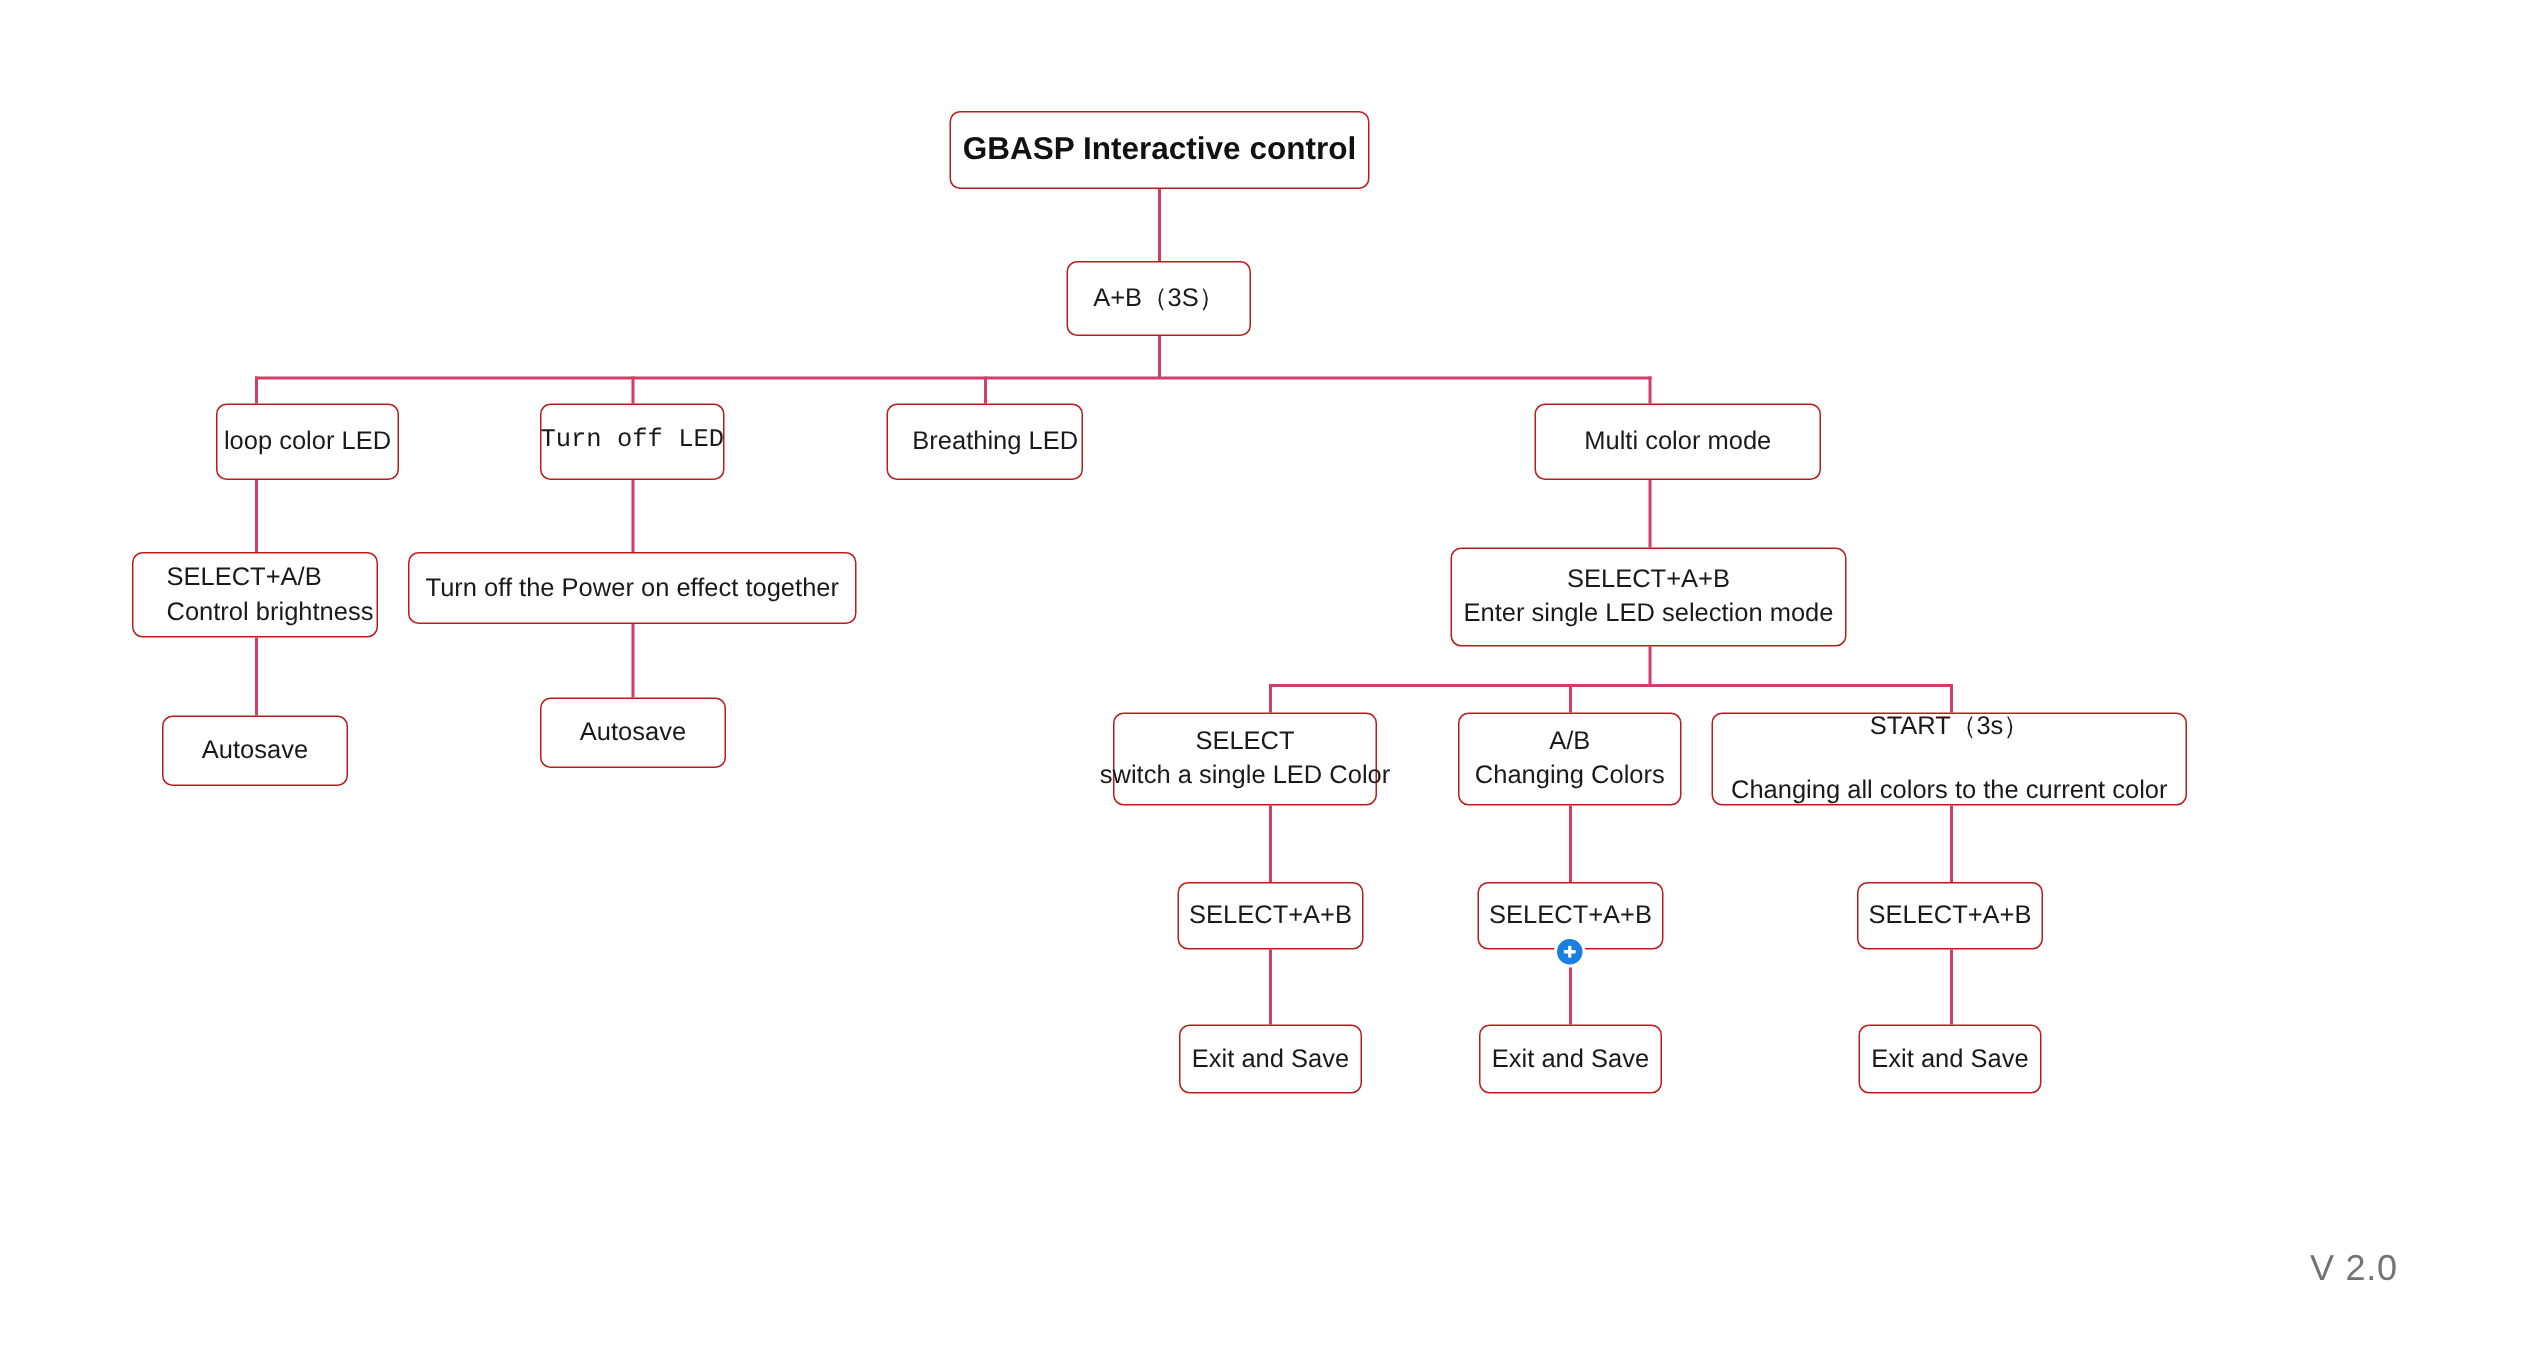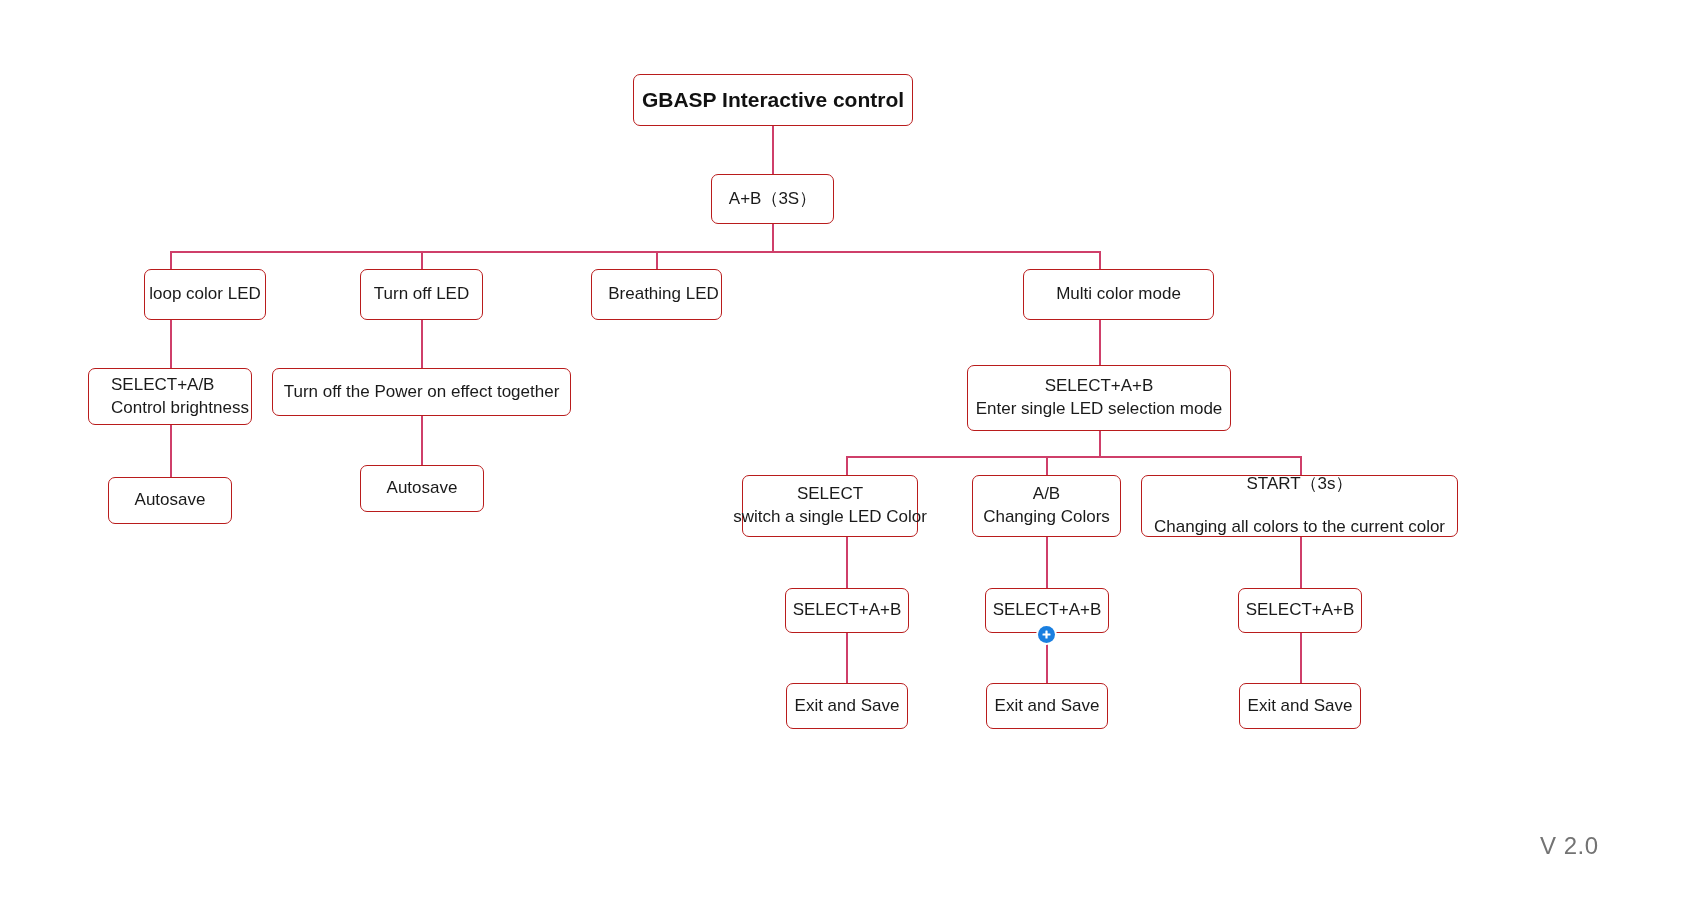--- a/index.html
+++ b/index.html
@@ -128,21 +128,21 @@
   </div>
 
   <div class="node" style="left:711px; top:174px; width:123px; height:50px;">
     <span class="l1">A+B（3S）</span>
   </div>
 
   <div class="node" style="left:104px; top:269px; width:122px; height:51px;margin-left:40px;">
     <span class="l1">loop color LED</span>
   </div>
 
-  <div class="node" style="left:360px; top:269px; width:123px; height:51px;">
+  <div class="node" style="left:360px; top:269px; width:123px; height:51px;font-family:Liberation Mono, monospace;">
     <span class="l1">Turn off LED</span>
   </div>
 
   <div class="node" style="left:591px; top:269px; width:131px; height:51px;padding-left:28px;">
     <span class="l1">Breathing LED</span>
   </div>
 
   <div class="node" style="left:1004px; top:269px; width:191px; height:51px;margin-left:19px;">
     <span class="l1">Multi color mode</span>
   </div>

